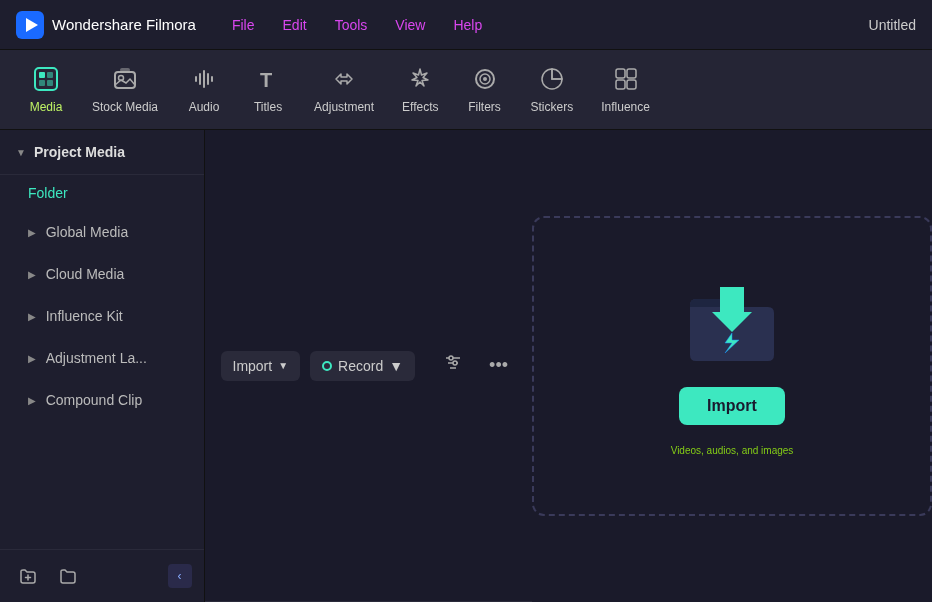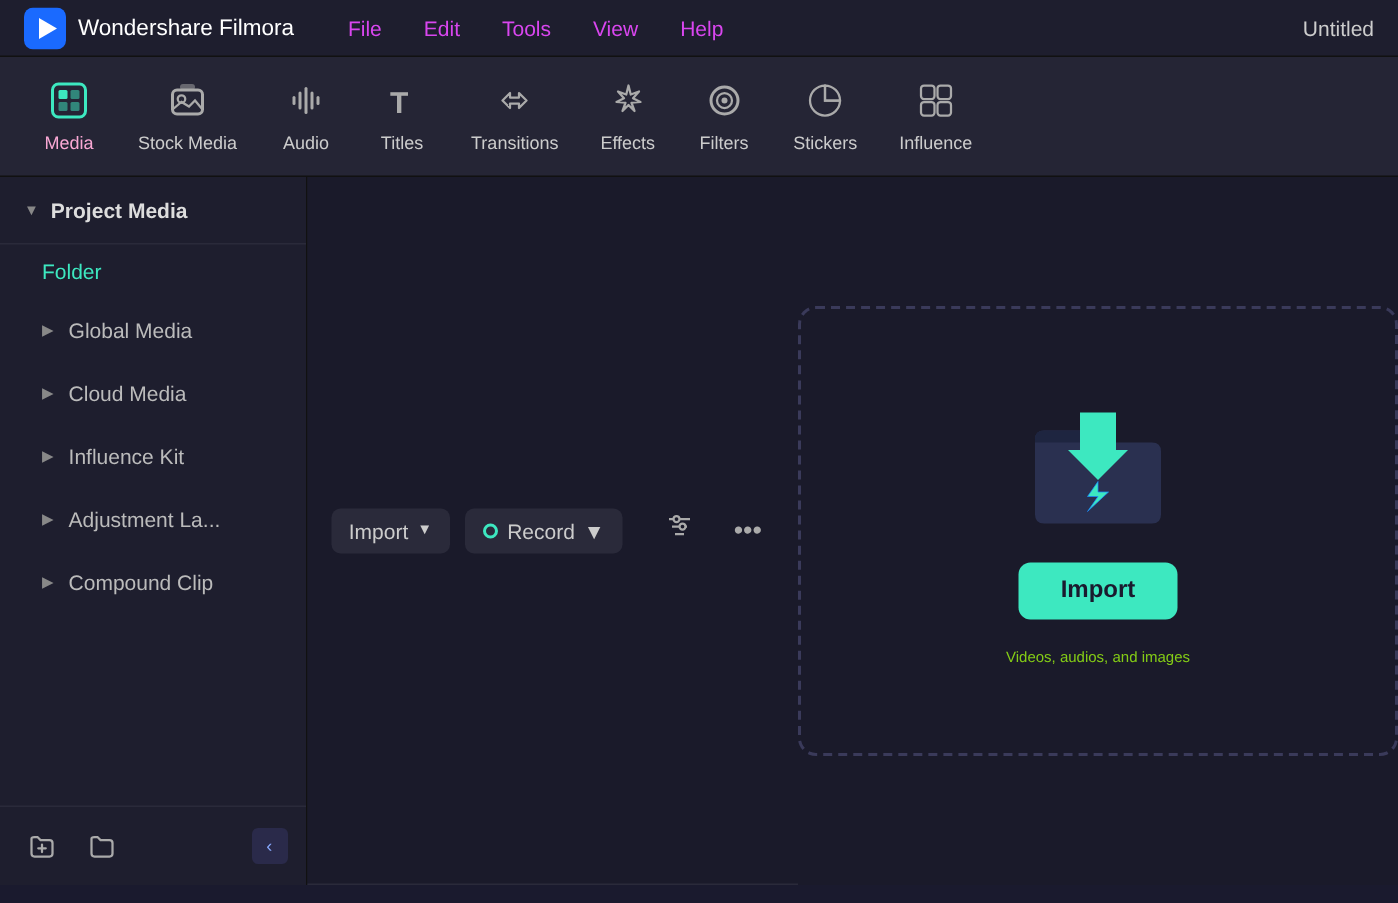--- a/index.html
+++ b/index.html
@@ -10,21 +10,21 @@
       font-family: 'Segoe UI', Arial, sans-serif;
       color: #ccc;
       overflow: hidden;
     }
 
     
     .title-bar {
       display: flex;
       align-items: center;
       background: #1e1e2e;
-      height: 38px;
+      height: 50px;
       padding: 0 16px;
       border-bottom: 1px solid #111;
     }
     .logo-area {
       display: flex;
       align-items: center;
       gap: 8px;
       margin-right: 24px;
     }
     .logo-icon {
@@ -76,21 +76,21 @@
     }
     .tool-item.active { color: #3de8c0; }
     .tool-item .tool-icon {
       font-size: 22px;
       line-height: 1;
     }
     .tool-item .tool-label {
       font-size: 12px;
       white-space: nowrap;
     }
-    .tool-item.active .tool-label { color: #f9a8d4; }
+    .tool-item.active .tool-label { color: #bef264; }
 
     
     .main-area {
       display: flex;
       height: calc(602px - 50px - 80px);
     }
 
     
     .sidebar {
       width: 218px;
@@ -332,21 +332,21 @@
     </span>
     <span class="tool-label">Titles</span>
   </div>
 
   <div class="tool-item">
     <span class="tool-icon">
       <svg width="26" height="26" viewBox="0 0 26 26" fill="none">
         <path d="M5 13 L10 8 L10 11 L16 11 L16 8 L21 13 L16 18 L16 15 L10 15 L10 18 Z" stroke="#aaa" stroke-width="1.5" fill="none" stroke-linejoin="round"></path>
       </svg>
     </span>
-    <span class="tool-label">Transitions</span>
+    <span class="tool-label">Adjustment</span>
   </div>
 
   <div class="tool-item">
     <span class="tool-icon">
       <svg width="26" height="26" viewBox="0 0 26 26" fill="none">
         <path d="M13 3 L14.5 9 L20 7 L16 11.5 L21 14 L15 14.5 L17 20 L13 16 L9 20 L11 14.5 L5 14 L10 11.5 L6 7 L11.5 9 Z" stroke="#aaa" stroke-width="1.5" fill="none" stroke-linejoin="round"></path>
       </svg>
     </span>
     <span class="tool-label">Effects</span>
   </div>

